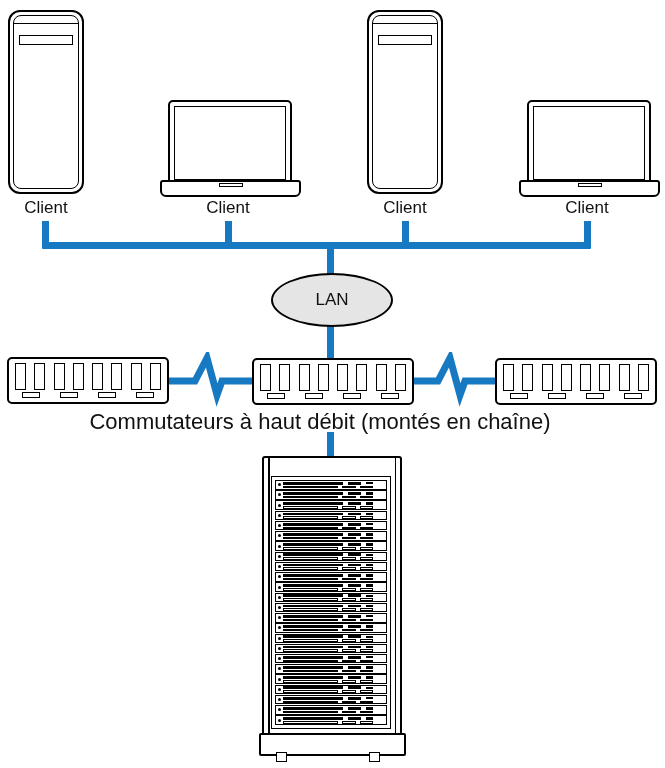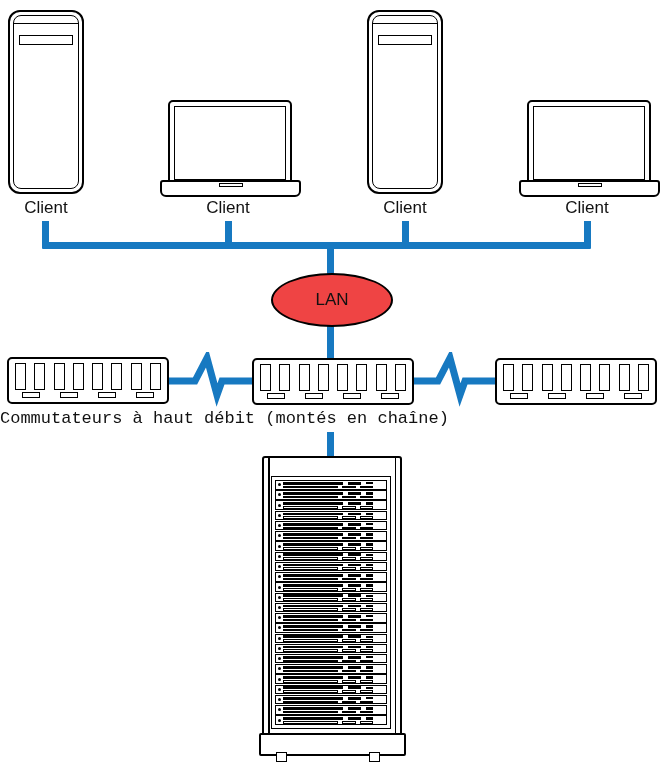--- a/index.html
+++ b/index.html
@@ -22,25 +22,25 @@
   .tower-slot{position:absolute;left:5px;right:5px;top:19px;height:10px;border:1.8px solid #000;background:#fff;}
 
   
   .lap-screen{position:absolute;width:120px;height:80px;border:2.5px solid #000;border-radius:5px 5px 0 0;background:#fff;}
   .lap-display{position:absolute;left:4px;right:4px;top:4px;bottom:2px;border:1.5px solid #000;background:#fff;}
   .lap-base{position:absolute;width:137px;height:13px;border:2px solid #000;border-radius:3px 3px 6px 6px;background:#fff;}
   .lap-latch{position:absolute;left:50%;transform:translateX(-50%);top:1px;width:24px;height:4px;border:1.3px solid #000;background:#fff;}
 
   
   .client-label{position:absolute;width:90px;text-align:center;font-size:17px;line-height:20px;color:#111;}
-  .caption{position:absolute;left:0;top:409px;width:640px;text-align:left;font-size:17px;color:#111;font-family:Liberation Mono, monospace;}
+  .caption{position:absolute;left:0;top:409px;width:640px;text-align:center;font-size:22px;color:#111;}
 
   
   .lan{position:absolute;left:271px;top:273px;width:118px;height:50px;border:2px solid #000;border-radius:50%;
-       background:#ef4444;display:flex;align-items:center;justify-content:center;font-size:17px;}
+       background:#e5e5e5;display:flex;align-items:center;justify-content:center;font-size:17px;}
 
   
   .switch{position:absolute;width:158px;height:43px;border:2.2px solid #000;border-radius:5px;background:#fff;}
   .ports{position:absolute;left:6px;right:6px;top:4px;height:27px;display:flex;justify-content:space-between;}
   .port{width:11px;height:27px;border:1.8px solid #000;background:#fff;box-sizing:border-box;}
   .indicators{position:absolute;left:13px;right:13px;top:33px;height:6px;display:flex;justify-content:space-between;}
   .indicator{width:18px;height:6px;border:1.4px solid #000;background:#fff;box-sizing:border-box;}
 
   
   .cabinet{position:absolute;left:262px;top:456px;width:136px;height:277px;border:2.2px solid #000;border-radius:3px;background:#fff;}

